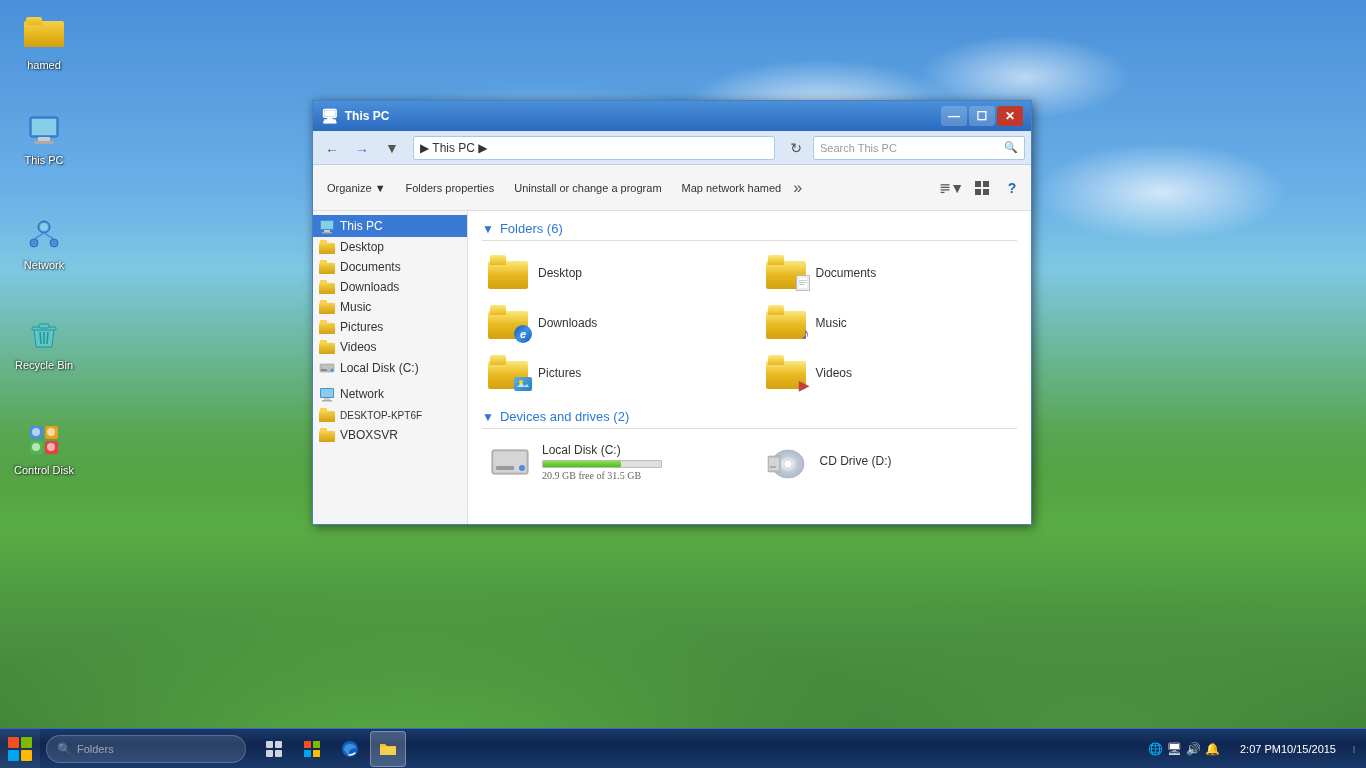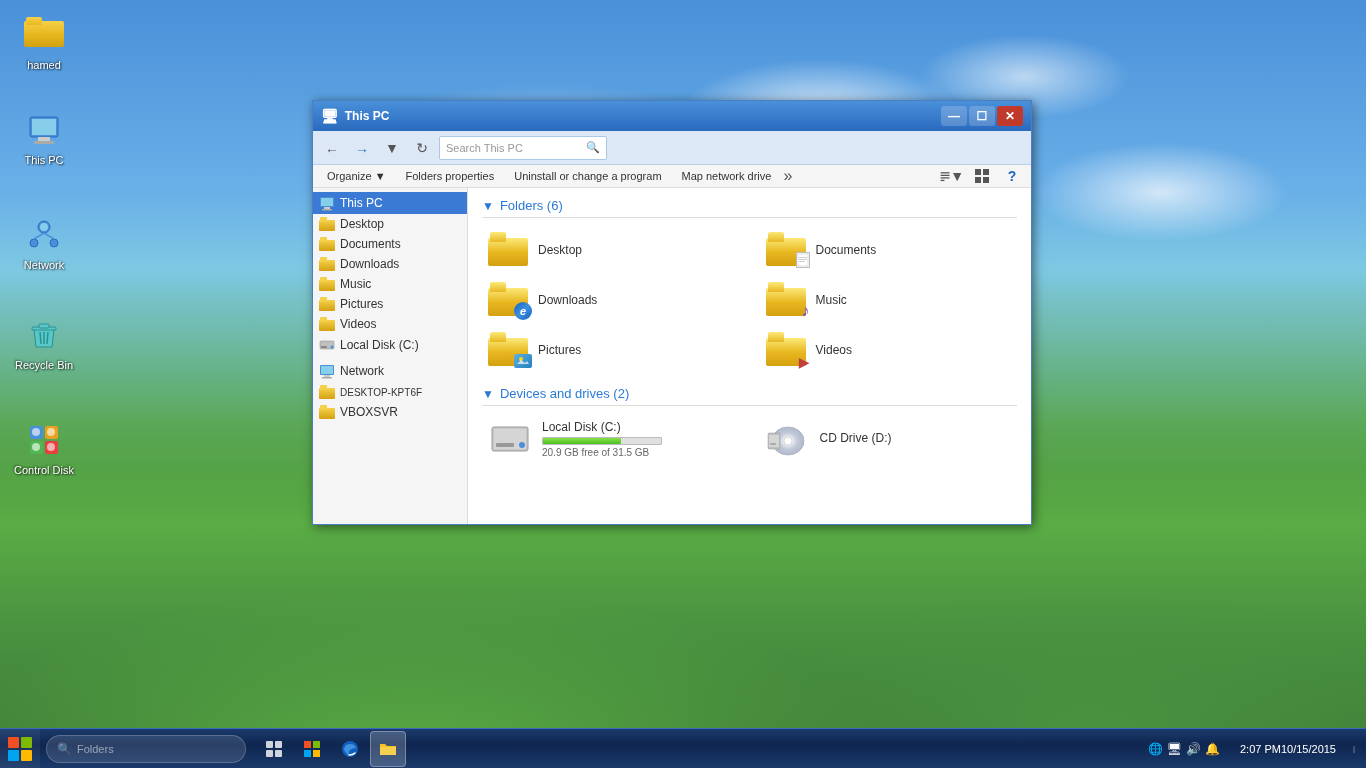--- a/index.html
+++ b/index.html
@@ -281,35 +281,35 @@
       border-radius: 2px;
       display: flex;
       align-items: center;
       padding: 0 6px;
       font-size: 12px;
       color: #333;
       margin: 0 4px;
     }
 
     .search-bar {
-      width: 168px;
+      width: 212px;
       height: 24px;
       background: white;
       border: 1px solid #aac8e8;
       border-radius: 2px;
       display: flex;
       align-items: center;
       padding: 0 6px;
       font-size: 11px;
       color: #999;
     }
 
     
     .toolbar {
-      height: 23px;
+      height: 46px;
       background: #f5f5f5;
       display: flex;
       align-items: center;
       padding: 0 6px;
       border-bottom: 1px solid #ddd;
       gap: 4px;
     }
     .toolbar-btn {
       height: 22px;
       padding: 0 8px;
@@ -518,20 +518,21 @@
       margin-bottom: 2px;
     }
     .drive-bar-fill {
       height: 100%;
       background: linear-gradient(180deg, #8ae04a 0%, #4ac020 100%);
       border-radius: 1px;
     }
     .drive-size {
       font-size: 10px;
       color: #666;
+      font-family: Liberation Serif, serif;
     }
 
     
     .downloads-icon {
       position: relative;
     }
     .downloads-icon .ie-overlay {
       position: absolute;
       bottom: -2px;
       right: -4px;
@@ -655,40 +656,43 @@
         <button class="titlebar-btn btn-min">—</button>
         <button class="titlebar-btn btn-max">☐</button>
         <button class="titlebar-btn btn-close">✕</button>
       </div>
     </div>
 
     <div class="navbar">
       <button class="nav-btn">←</button>
       <button class="nav-btn active">→</button>
       <button class="nav-btn">▼</button>
+      <div class="address-bar">
+        <span>▶  This PC  ▶</span>
+      </div>
       <button class="nav-btn">↻</button>
       <div class="search-bar">
         <span>Search This PC</span>
         <span style="margin-left:auto;color:#888;">🔍</span>
       </div>
     </div>
 
     <div class="toolbar">
       <button class="toolbar-btn">
         <span>Organize</span>
         <span>▼</span>
       </button>
       <button class="toolbar-btn">
         <span>Folders properties</span>
       </button>
       <button class="toolbar-btn">
         <span>Uninstall or change a program</span>
       </button>
       <button class="toolbar-btn">
-        <span>Map network drive</span>
+        <span>Map network hamed</span>
       </button>
       <span class="toolbar-more">»</span>
       <div class="toolbar-right">
         <button class="nav-btn">
           <svg width="16" height="16" viewBox="0 0 16 16">
             <rect x="1" y="2" width="14" height="2" fill="#555"></rect>
             <rect x="1" y="6" width="14" height="2" fill="#555"></rect>
             <rect x="1" y="10" width="14" height="2" fill="#555"></rect>
             <rect x="1" y="14" width="6" height="2" fill="#555"></rect>
           </svg>

